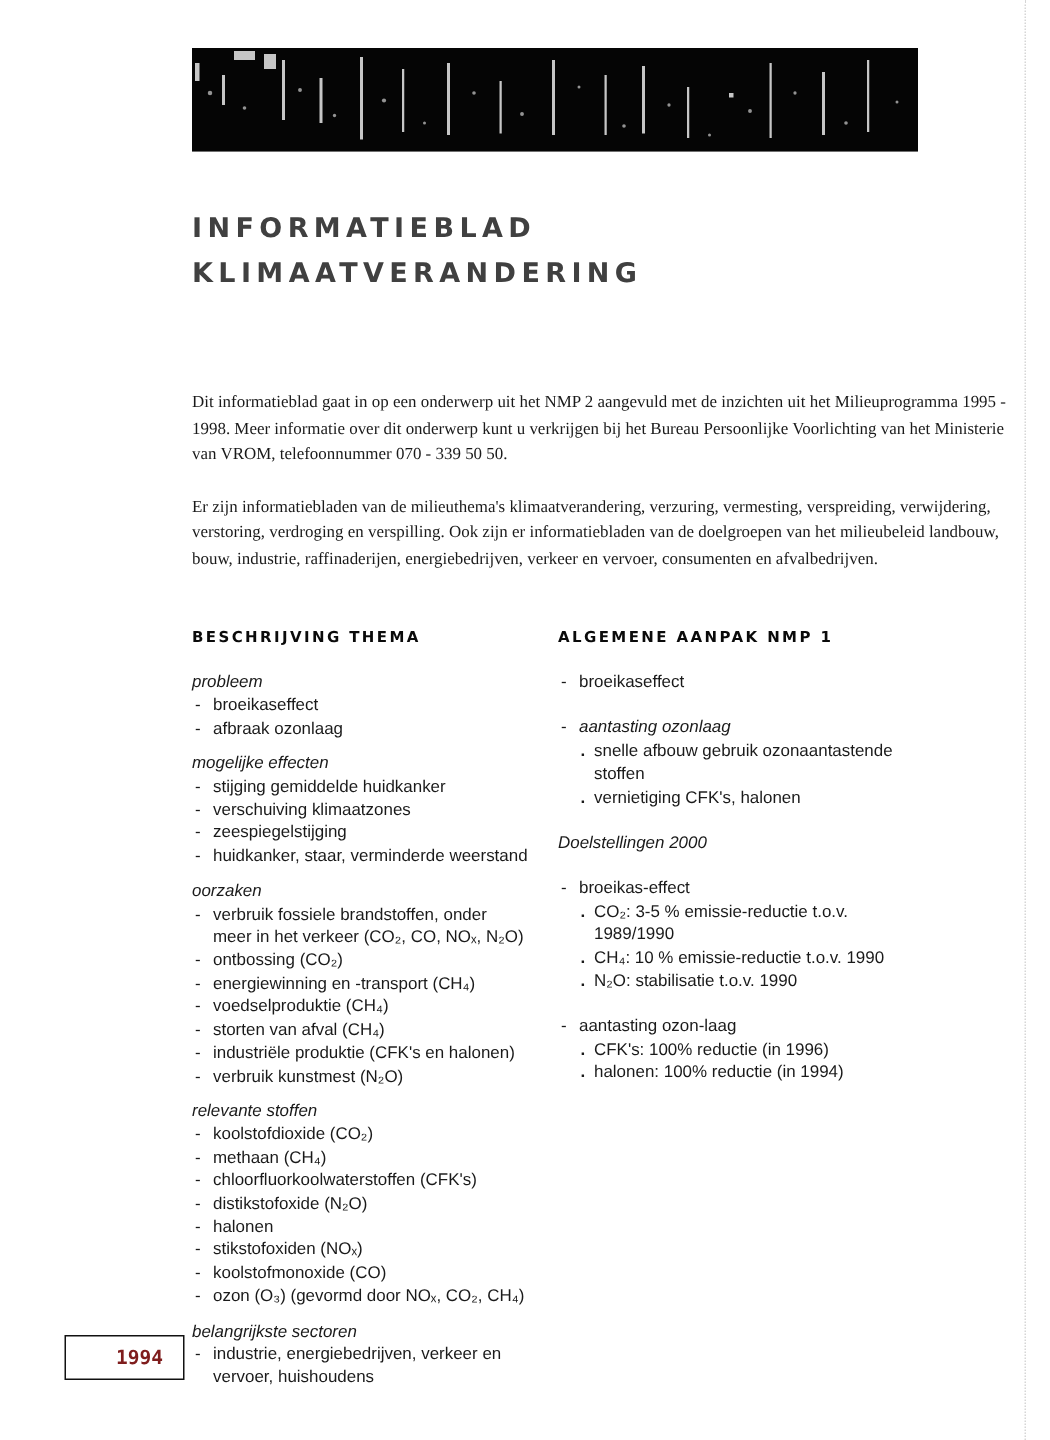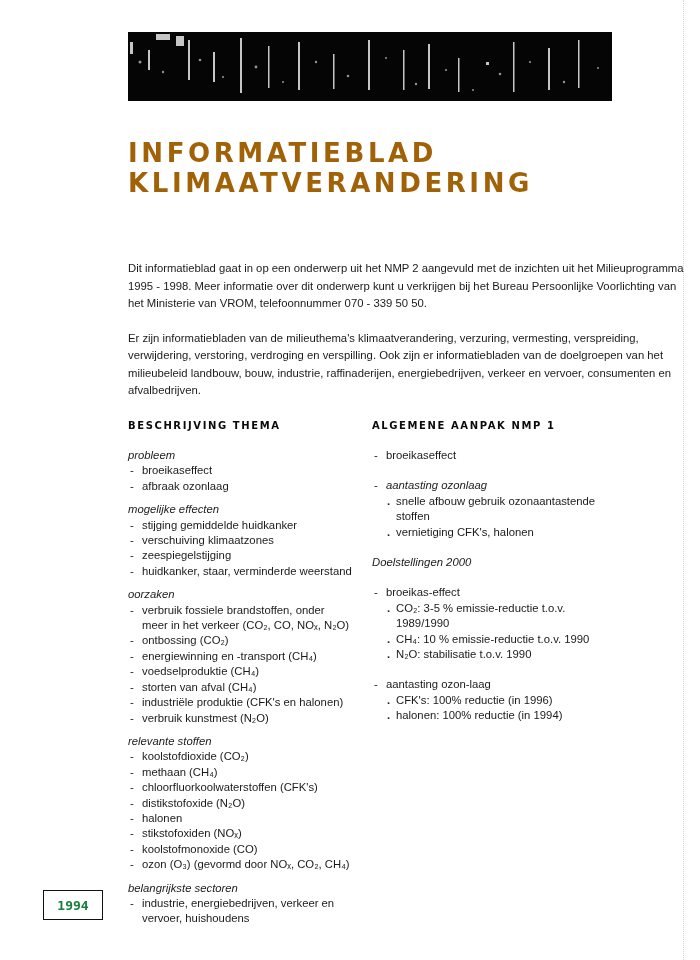--- a/index.html
+++ b/index.html
@@ -11,27 +11,27 @@
     position: absolute; left: 683px; top: 0; width: 0; height: 960px;
     border-left: 1px dotted #d6d6d6;
   }
   .banner {
     position: absolute; left: 128px; top: 32px; width: 484px; height: 69px;
     background: #050505; overflow: hidden;
   }
   .banner svg { width: 100%; height: 100%; display: block; }
   .title {
     position: absolute; left: 128px; top: 138px; margin: 0;
-    font-family: "DejaVu Sans", sans-serif; font-weight: bold; font-size: 26px;
-    letter-spacing: 3.6px; line-height: 30px; color: #a16207;
+    font-family: "DejaVu Sans", sans-serif; font-weight: bold; font-size: 18px;
+    letter-spacing: 3.6px; line-height: 30px; color: #404040;
   }
   .title span { display: block; }
   .intro {
     position: absolute; left: 128px; top: 260px; width: 560px;
-    font-size: 11.3px; line-height: 17.5px; color: #1a1a1a;
+    font-size: 11.3px; line-height: 17.5px; color: #1a1a1a; font-family: Liberation Serif, serif;
   }
   .intro p { margin: 0 0 17px 0; }
   .col { position: absolute; top: 418px; font-size: 11.3px; line-height: 15.4px; color: #1a1a1a; }
   .col-left { left: 128px; width: 225px; }
   .col-right { left: 372px; width: 230px; }
   .col h2 {
     margin: 0 0 14px 0; font-family: "DejaVu Sans", sans-serif; font-weight: bold;
     font-size: 10px; letter-spacing: 1.6px; line-height: 16px; color: #0a0a0a;
   }
   .sub { font-style: italic; margin: 0; }
@@ -40,21 +40,21 @@
   li { position: relative; padding-left: 14px; }
   li::before { content: "-"; position: absolute; left: 2px; }
   ul.dot li { padding-left: 12px; }
   ul.dot li::before { content: "."; left: 3px; font-weight: bold; }
   ul.dot { margin-left: 12px; }
   .r-grp { margin-bottom: 15px; }
   .it { font-style: italic; }
   .year-box {
     position: absolute; left: 43px; top: 890px; width: 58px; height: 28px;
     border: 1.5px solid #111; display: flex; align-items: center; justify-content: center;
-    font-family: "DejaVu Sans Mono", monospace; font-weight: bold; font-size: 13px; color: #15803d;
+    font-family: "DejaVu Sans Mono", monospace; font-weight: bold; font-size: 13px; color: #7f1d1d; padding-left: 20px;
   }
 </style>
 </head>
 <body>
 
 <div class="page-edge"></div>
 
 <div class="banner">
   <svg viewBox="0 0 484 69" preserveAspectRatio="none">
     <rect width="484" height="69" fill="#050505"></rect>

